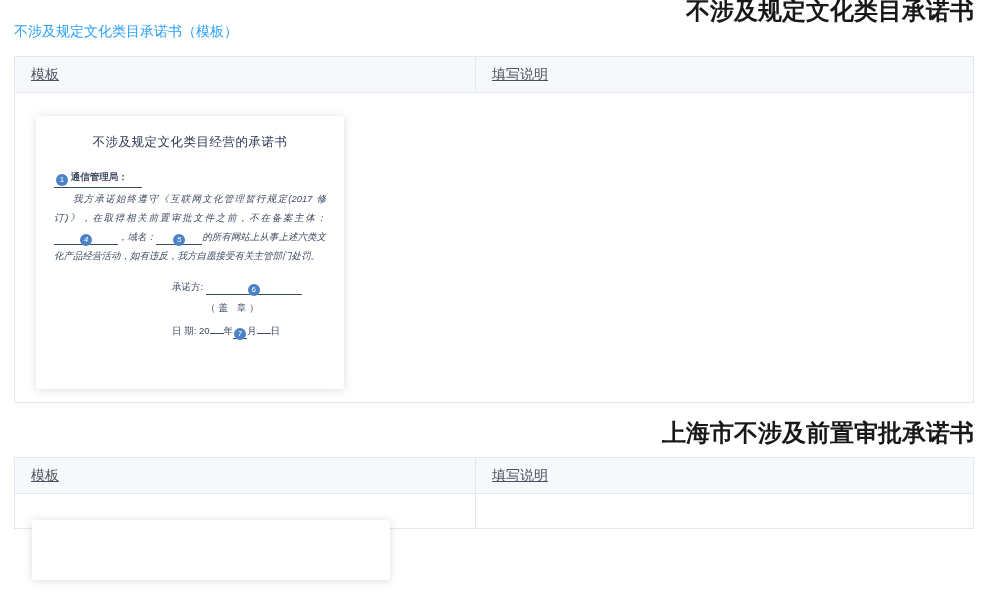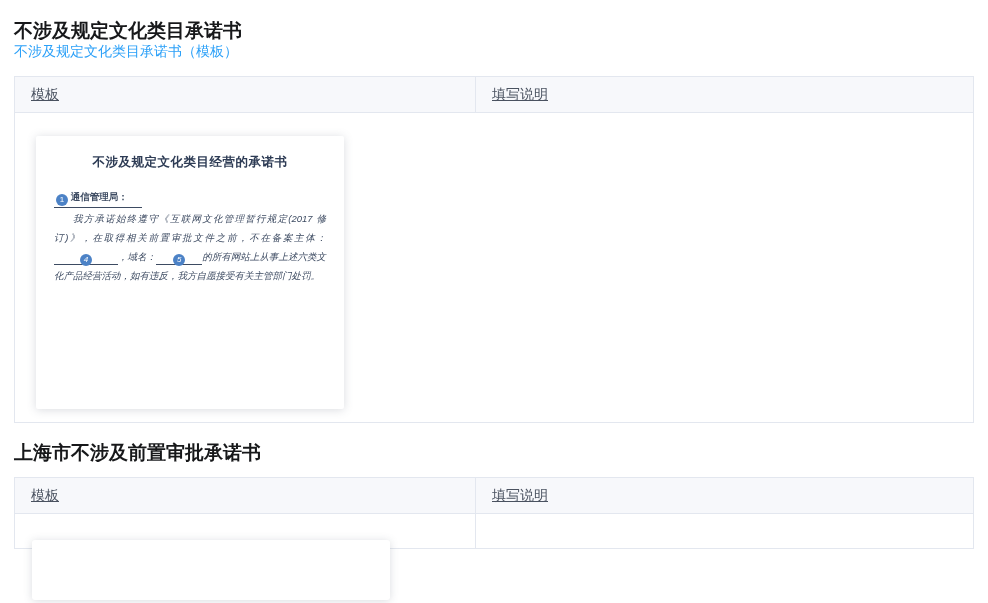--- a/index.html
+++ b/index.html
@@ -13,22 +13,23 @@
     --header-text:#4a5260;
   }
   *{box-sizing:border-box;}
   html,body{margin:0;padding:0;}
   body{
     width:988px;height:603px;overflow:hidden;background:#fff;
     font-family:"Liberation Sans","DejaVu Sans",sans-serif;
   }
   .page{padding:0 14px;}
   .sec-heading{
-    font-size:19px;line-height:22px;font-weight:700;color:#17181a;
-    margin:20px 0 0 0;
+    font-size:24px;line-height:22px;font-weight:700;color:#17181a;
+    margin:0 0 0 0;
+    text-align:right;
   }
   .sec-heading.second{margin-top:19px;}
   .tpl-link{
     display:inline-block;font-size:14px;line-height:16px;
     color:var(--link-blue);text-decoration:none;cursor:pointer;
   }
   .tpl-link.second{margin-top:24px;}
   .tbl{
     margin-top:16px;border:1px solid var(--table-border);
   }
@@ -57,21 +58,21 @@
     line-height:26px;margin-bottom:3px;padding-left:2px;
   }
 
   
   .doc-card{
     width:308px;height:273px;background:#fff;border-radius:2px;
     box-shadow:0 1px 10px rgba(85,95,115,0.22);
     padding:13px 18px 0 18px;color:var(--doc-text);
   }
   .doc-title{
-    text-align:center;font-size:12.5px;font-weight:700;color:var(--doc-title);
+    text-align:center;font-size:12.5px;font-weight:400;color:var(--doc-title);
     margin-top:5px;letter-spacing:0.5px;
   }
   .doc-salutation{margin:20px 0 1px 0;font-size:9.5px;}
   .sal-underline{
     display:inline-block;border-bottom:1px solid var(--doc-text);
     padding:0 14px 1px 2px;font-weight:700;
   }
   .doc-p{
     margin:0;font-size:9.5px;line-height:19px;text-align:justify;
     text-indent:2em;color:var(--doc-text);
@@ -117,20 +118,25 @@
     </div>
     <div class="tbl-body">
       <div class="td td-left1">
 
         <div class="doc-card">
           <div class="doc-title">不涉及规定文化类目经营的承诺书</div>
           <div class="doc-salutation">
             <span class="sal-underline"><span class="badge">1</span> <span>通信管理局：</span></span>
           </div>
           <p class="doc-p p2"><span>我方承诺始终遵守《互联网文化管理暂行规定(2017 修订)》，在取得相关前置审批文件之前，不在备案主体：</span><span class="blank w64"><span class="badge">4</span></span><span>，域名：</span><span class="blank w46"><span class="badge">5</span></span><span>的所有网站上从事上述六类文化产品经营活动，如有违反，我方自愿接受有关主管部门处罚。</span></p>
+          <div class="doc-sign">
+            <div class="sign-line"><span>承诺方: </span><span class="blank w96"><span class="badge">6</span></span></div>
+            <div class="seal-line">（盖 章）</div>
+            <div class="date-line"><span>日 期: 20</span><span class="blank w14"></span><span>年</span><span class="blank w14"><span class="badge">7</span></span><span>月</span><span class="blank w14"></span><span>日</span></div>
+          </div>
         </div>
 
       </div>
     </div>
   </div>
 
   
   <h1 class="sec-heading second">上海市不涉及前置审批承诺书</h1>
 
   <div class="tbl second">

